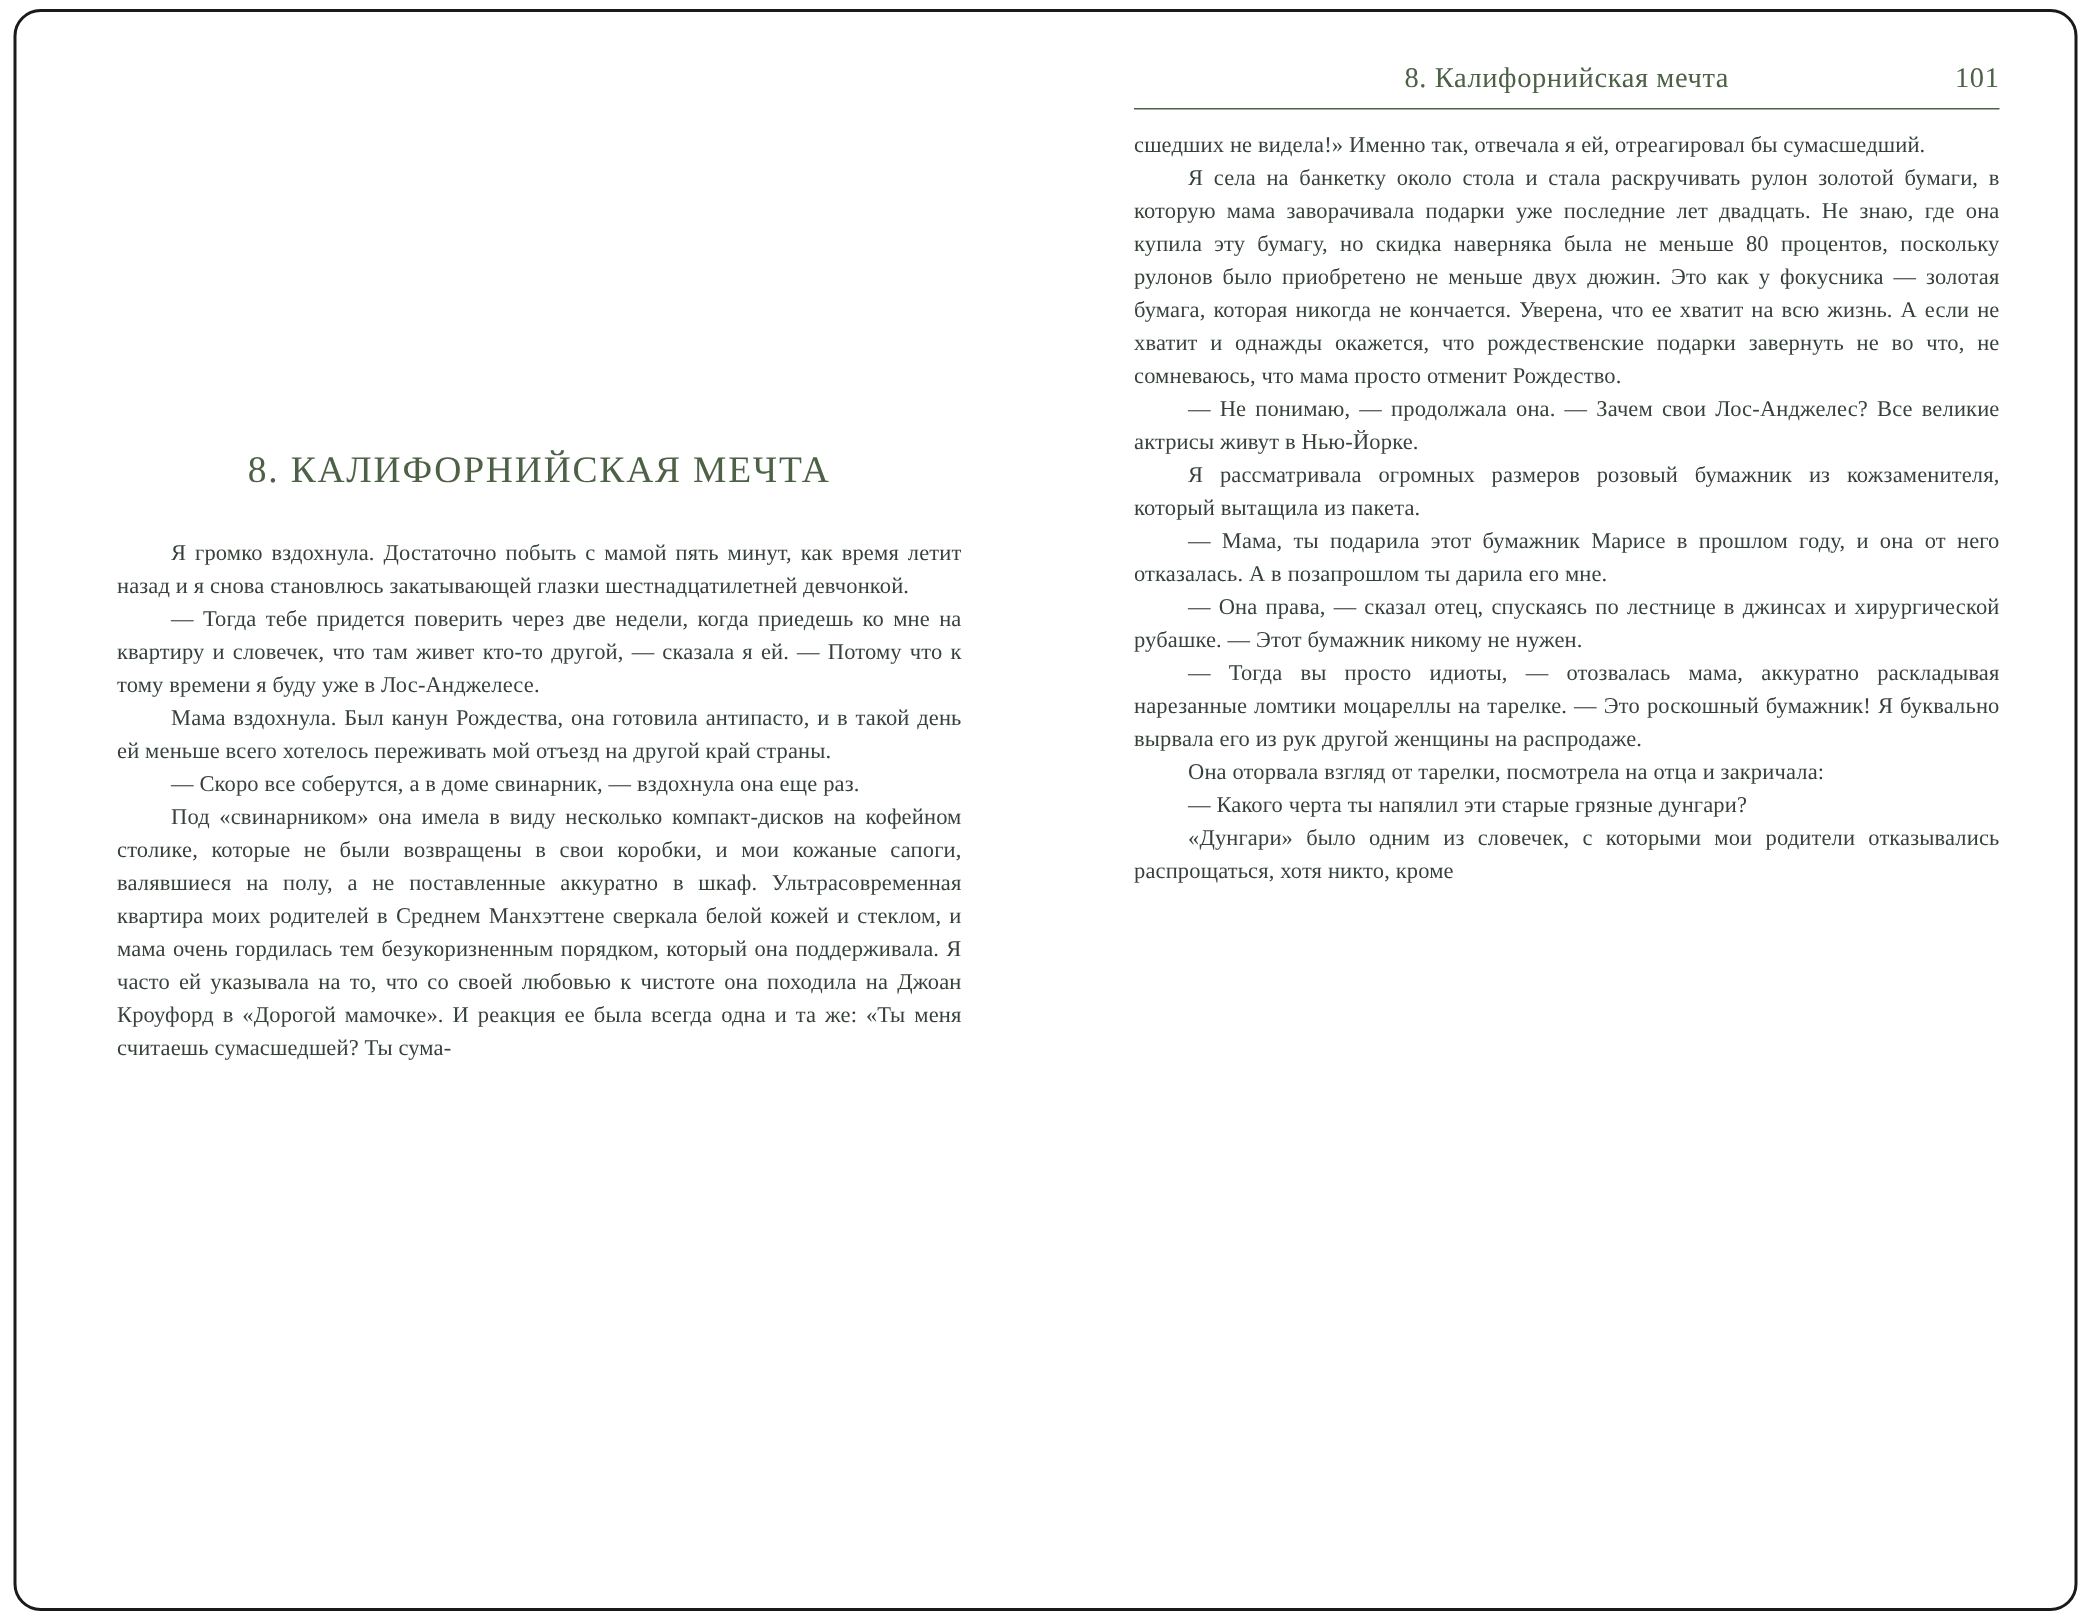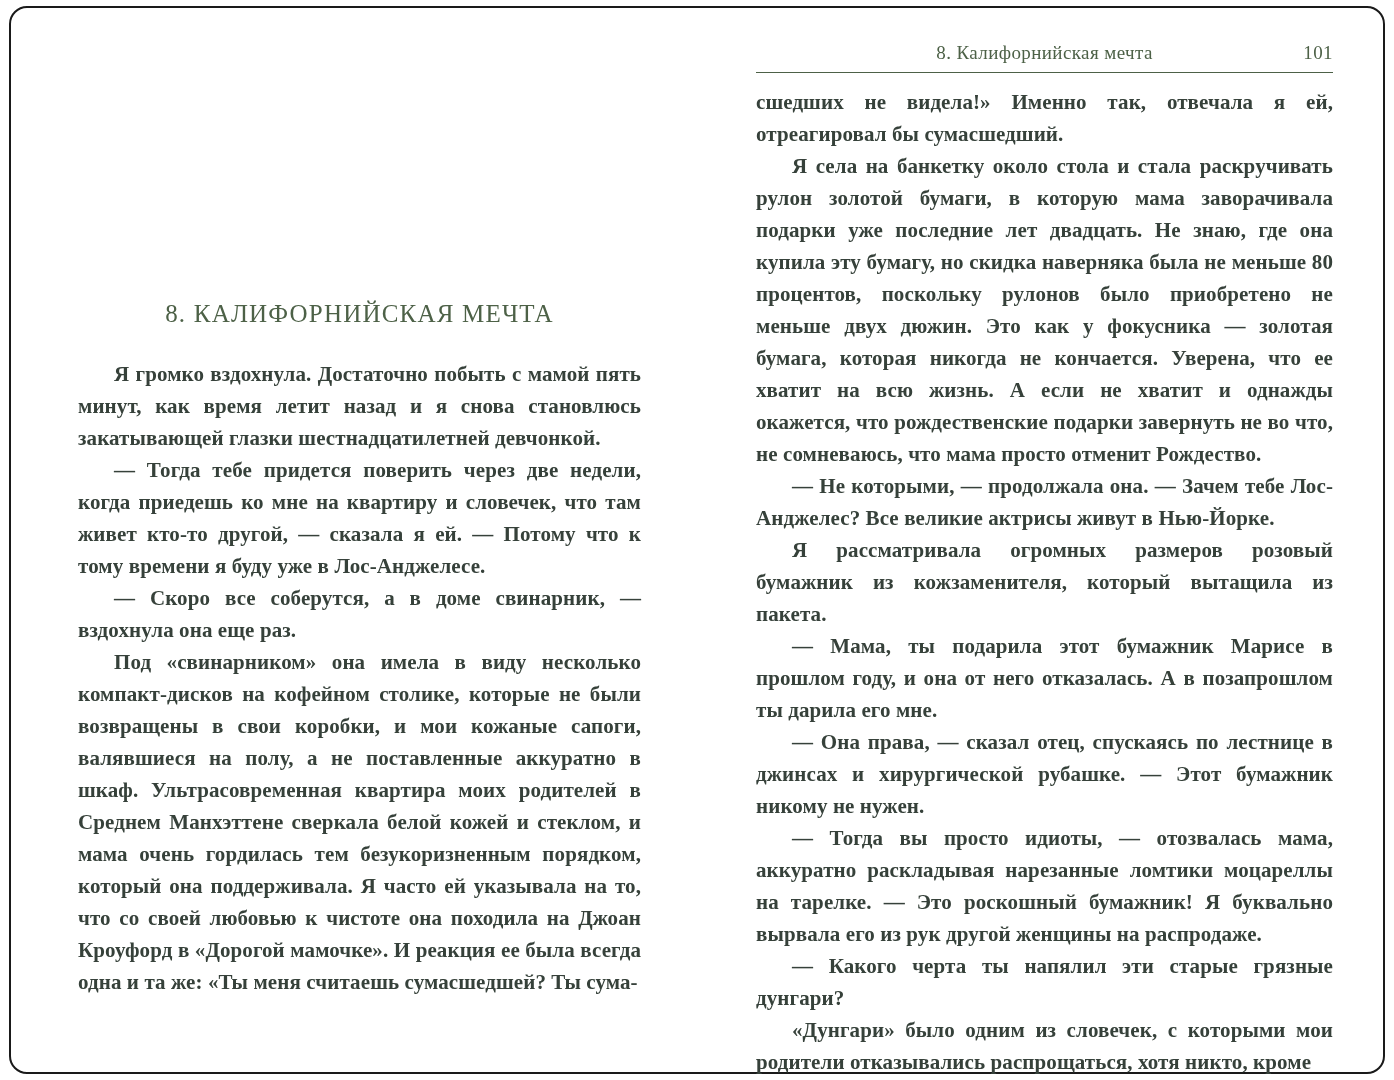--- a/index.html
+++ b/index.html
@@ -51,60 +51,61 @@
     right: 0;
     top: 0;
   }
   .header-rule {
     border: 0;
     border-top: 1.5px solid var(--accent-green, #4d6147);
     margin: 6px 0 0 0;
   }
   .body-text {
     margin-top: 13px;
-    font-size: 21px;
-    line-height: 32px;
+    font-size: 15px;
+    line-height: 22px;
     letter-spacing: 0.1px;
-    font-weight: bold;
   }
   .page-left .body-text { margin-top: 0; }
   .para {
     margin: 0;
     text-indent: 36px;
     text-align: justify;
   }
   .para.no-indent { text-indent: 0; }
 </style>
 </head>
 <body>
 
 <div class="canvas">
   <div class="frame"></div>
 
   <div class="page page-left">
     <h1 class="chapter-title">8. КАЛИФОРНИЙСКАЯ МЕЧТА</h1>
     <div class="body-text">
         <p class="para">Я громко вздохнула. Достаточно побыть с мамой пять минут, как время летит назад и я снова становлюсь закатывающей глазки шестнадцатилетней девчонкой.</p>
         <p class="para">— Тогда тебе придется поверить через две недели, когда приедешь ко мне на квартиру и словечек, что там живет кто-то другой, — сказала я ей. — Потому что к тому времени я буду уже в Лос-Анджелесе.</p>
+        <p class="para">Мама вздохнула. Был канун Рождества, она готовила антипасто, и в такой день ей меньше всего хотелось переживать мой отъезд на другой край страны.</p>
         <p class="para">— Скоро все соберутся, а в доме свинарник, — вздохнула она еще раз.</p>
         <p class="para">Под «свинарником» она имела в виду несколько компакт-дисков на кофейном столике, которые не были возвращены в свои коробки, и мои кожаные сапоги, валявшиеся на полу, а не поставленные аккуратно в шкаф. Ультрасовременная квартира моих родителей в Среднем Манхэттене сверкала белой кожей и стеклом, и мама очень гордилась тем безукоризненным порядком, который она поддерживала. Я часто ей указывала на то, что со своей любовью к чистоте она походила на Джоан Кроуфорд в «Дорогой мамочке». И реакция ее была всегда одна и та же: «Ты меня считаешь сумасшедшей? Ты сума-</p>
       </div>
   </div>
 
   <div class="page page-right">
     <div class="running-header">
       <span>8. Калифорнийская мечта</span>
       <span class="page-number">101</span>
     </div>
     <hr class="header-rule">
     <div class="body-text">
         <p class="para no-indent">сшедших не видела!» Именно так, отвечала я ей, отреагировал бы сумасшедший.</p>
         <p class="para">Я села на банкетку около стола и стала раскручивать рулон золотой бумаги, в которую мама заворачивала подарки уже последние лет двадцать. Не знаю, где она купила эту бумагу, но скидка наверняка была не меньше 80 процентов, поскольку рулонов было приобретено не меньше двух дюжин. Это как у фокусника — золотая бумага, которая никогда не кончается. Уверена, что ее хватит на всю жизнь. А если не хватит и однажды окажется, что рождественские подарки завернуть не во что, не сомневаюсь, что мама просто отменит Рождество.</p>
-        <p class="para">— Не которыми, — продолжала она. — Зачем тебе Лос-Анджелес? Все великие актрисы живут в Нью-Йорке.</p>
+        <p class="para">— Не понимаю, — продолжала она. — Зачем свои Лос-Анджелес? Все великие актрисы живут в Нью-Йорке.</p>
         <p class="para">Я рассматривала огромных размеров розовый бумажник из кожзаменителя, который вытащила из пакета.</p>
         <p class="para">— Мама, ты подарила этот бумажник Марисе в прошлом году, и она от него отказалась. А в позапрошлом ты дарила его мне.</p>
         <p class="para">— Она права, — сказал отец, спускаясь по лестнице в джинсах и хирургической рубашке. — Этот бумажник никому не нужен.</p>
         <p class="para">— Тогда вы просто идиоты, — отозвалась мама, аккуратно раскладывая нарезанные ломтики моцареллы на тарелке. — Это роскошный бумажник! Я буквально вырвала его из рук другой женщины на распродаже.</p>
+        <p class="para">Она оторвала взгляд от тарелки, посмотрела на отца и закричала:</p>
         <p class="para">— Какого черта ты напялил эти старые грязные дунгари?</p>
         <p class="para">«Дунгари» было одним из словечек, с которыми мои родители отказывались распрощаться, хотя никто, кроме</p>
       </div>
   </div>
 </div>
 
 </body></html>

